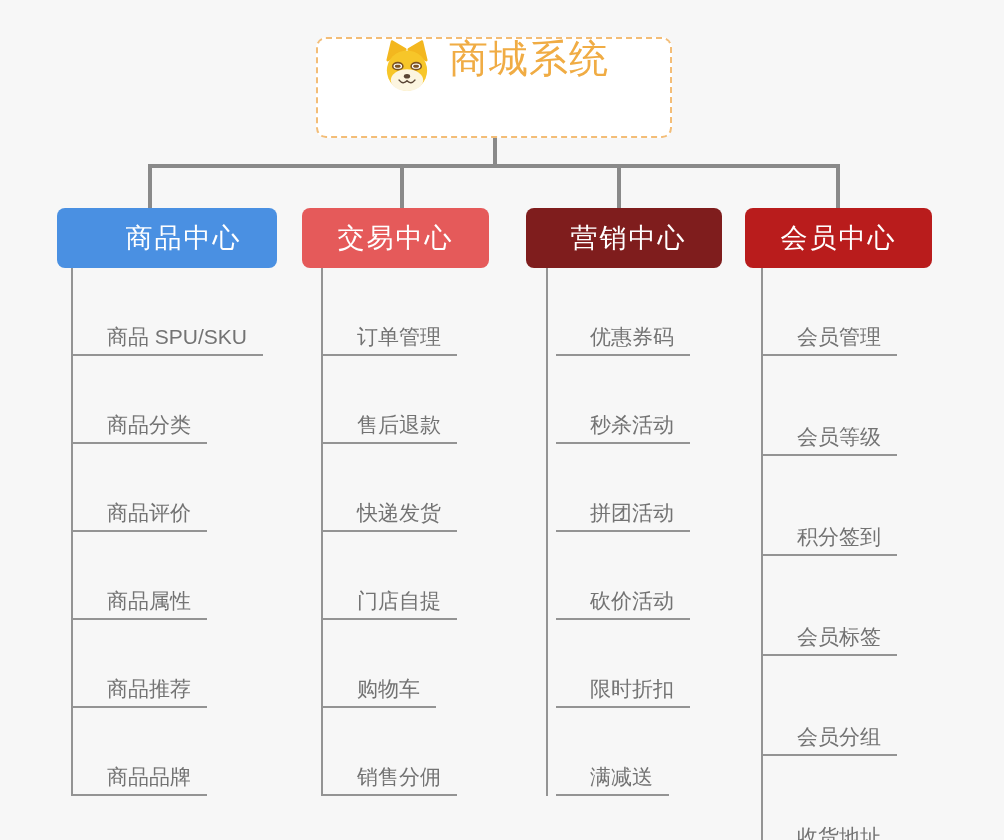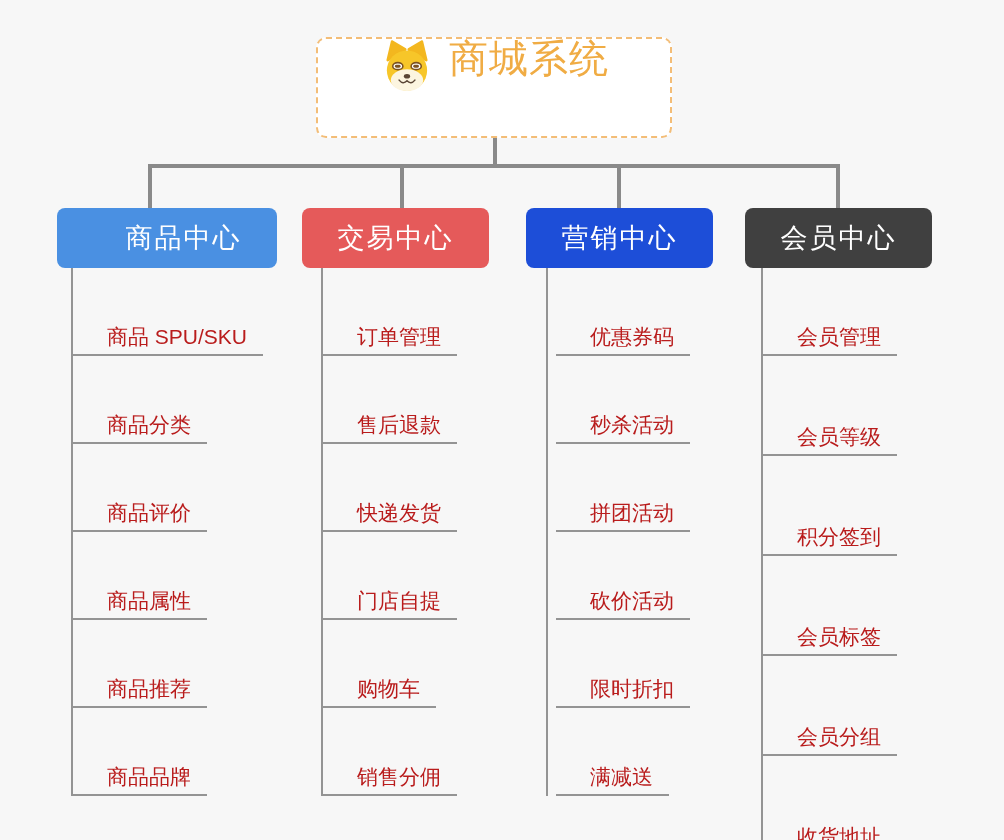--- a/index.html
+++ b/index.html
@@ -32,21 +32,21 @@
   .column{
     position:absolute;top:268px;border-left:2px solid #949494;
     display:flex;flex-direction:column;align-items:flex-start;
   }
   .col-1{left:71px;} .col-2{left:321px;} .col-3{left:546px;padding-left:8px;} .col-4{left:761px;gap:12px;}
   .leaf{
     height:88px;display:flex;align-items:flex-end;
     border-bottom:2px solid #949494;box-sizing:border-box;cursor:pointer;
   }
   .leaf span{
-    font-size:21px;color:#b91c1c;line-height:1;white-space:nowrap;
+    font-size:21px;color:#737373;line-height:1;white-space:nowrap;
     padding:0 16px 7px 34px;
   }
 </style>
 </head>
 <body>
 
 <div class="canvas">
 
   <div class="root" style="border-color: rgb(243, 189, 119);">
     <svg class="root-icon" viewBox="0 0 64 64">
@@ -66,22 +66,22 @@
 
   <div class="line stub"></div>
   <div class="line bus"></div>
   <div class="line drop drop-1"></div>
   <div class="line drop drop-2"></div>
   <div class="line drop drop-3"></div>
   <div class="line drop drop-4"></div>
 
   <div class="branch-btn btn-1" style="background-color: rgb(74, 144, 226);">商品中心</div>
   <div class="branch-btn btn-2" style="background-color: rgb(229, 90, 90);">交易中心</div>
-  <div class="branch-btn btn-3" style="background-color: #1d4ed8;">营销中心</div>
-  <div class="branch-btn btn-4" style="background-color: #404040;">会员中心</div>
+  <div class="branch-btn btn-3" style="background-color: #7f1d1d; padding-left: 9px;">营销中心</div>
+  <div class="branch-btn btn-4" style="background-color: #b91c1c;">会员中心</div>
 
   <div class="column col-1">
     <div class="leaf">
         <span>商品 SPU/SKU</span>
       </div>
     <div class="leaf">
         <span>商品分类</span>
       </div>
     <div class="leaf">
         <span>商品评价</span>

